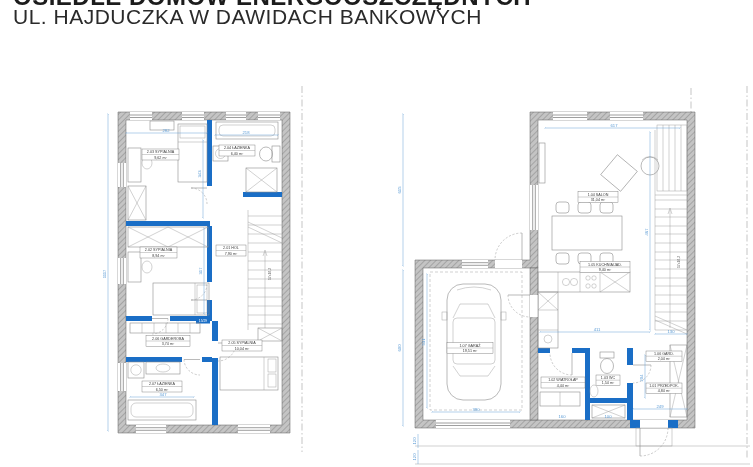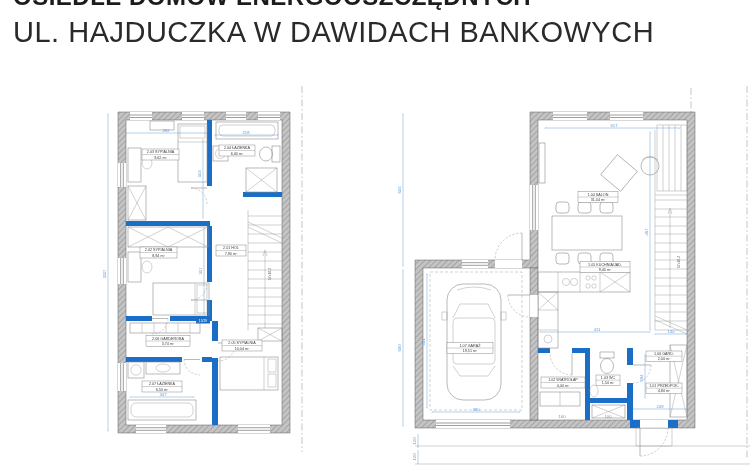--- a/index.html
+++ b/index.html
@@ -1,20 +1,20 @@
 <!DOCTYPE html>
 <html><head>
 <meta charset="utf-8">
 <style>
   html,body{margin:0;padding:0;background:#fff;}
   .sheet{position:relative;width:753px;height:467px;overflow:hidden;background:#fff;
          font-family:"Liberation Sans",sans-serif;}
   .t1{position:absolute;left:13px;top:-17px;font-size:24px;font-weight:700;color:#1c1c1c;
       letter-spacing:.5px;white-space:nowrap;}
-  .t2{position:absolute;left:13px;top:16px;font-size:29px;font-weight:400;color:#2a2a2a;
+  .t2{position:absolute;left:13px;top:5px;font-size:21px;font-weight:400;color:#2a2a2a;
       letter-spacing:.5px;white-space:nowrap;}
   svg{position:absolute;left:0;top:0;}
   .f{fill:none;stroke:#8c8c8c;stroke-width:.6;}
   .f2{fill:none;stroke:#9a9a9a;stroke-width:.45;}
   .wout{fill:url(#hat);stroke:#5f5f5f;stroke-width:.5;fill-rule:evenodd;}
   .gap{fill:#fff;stroke:none;}
   .glz{fill:none;stroke:#4e4e4e;stroke-width:.55;}
   .bw{fill:#1a6ec6;stroke:none;}
   .arc{fill:none;stroke:#9a9a9a;stroke-width:.5;stroke-dasharray:2.2 1.6;}
   .leaf{fill:none;stroke:#8c8c8c;stroke-width:.6;}

